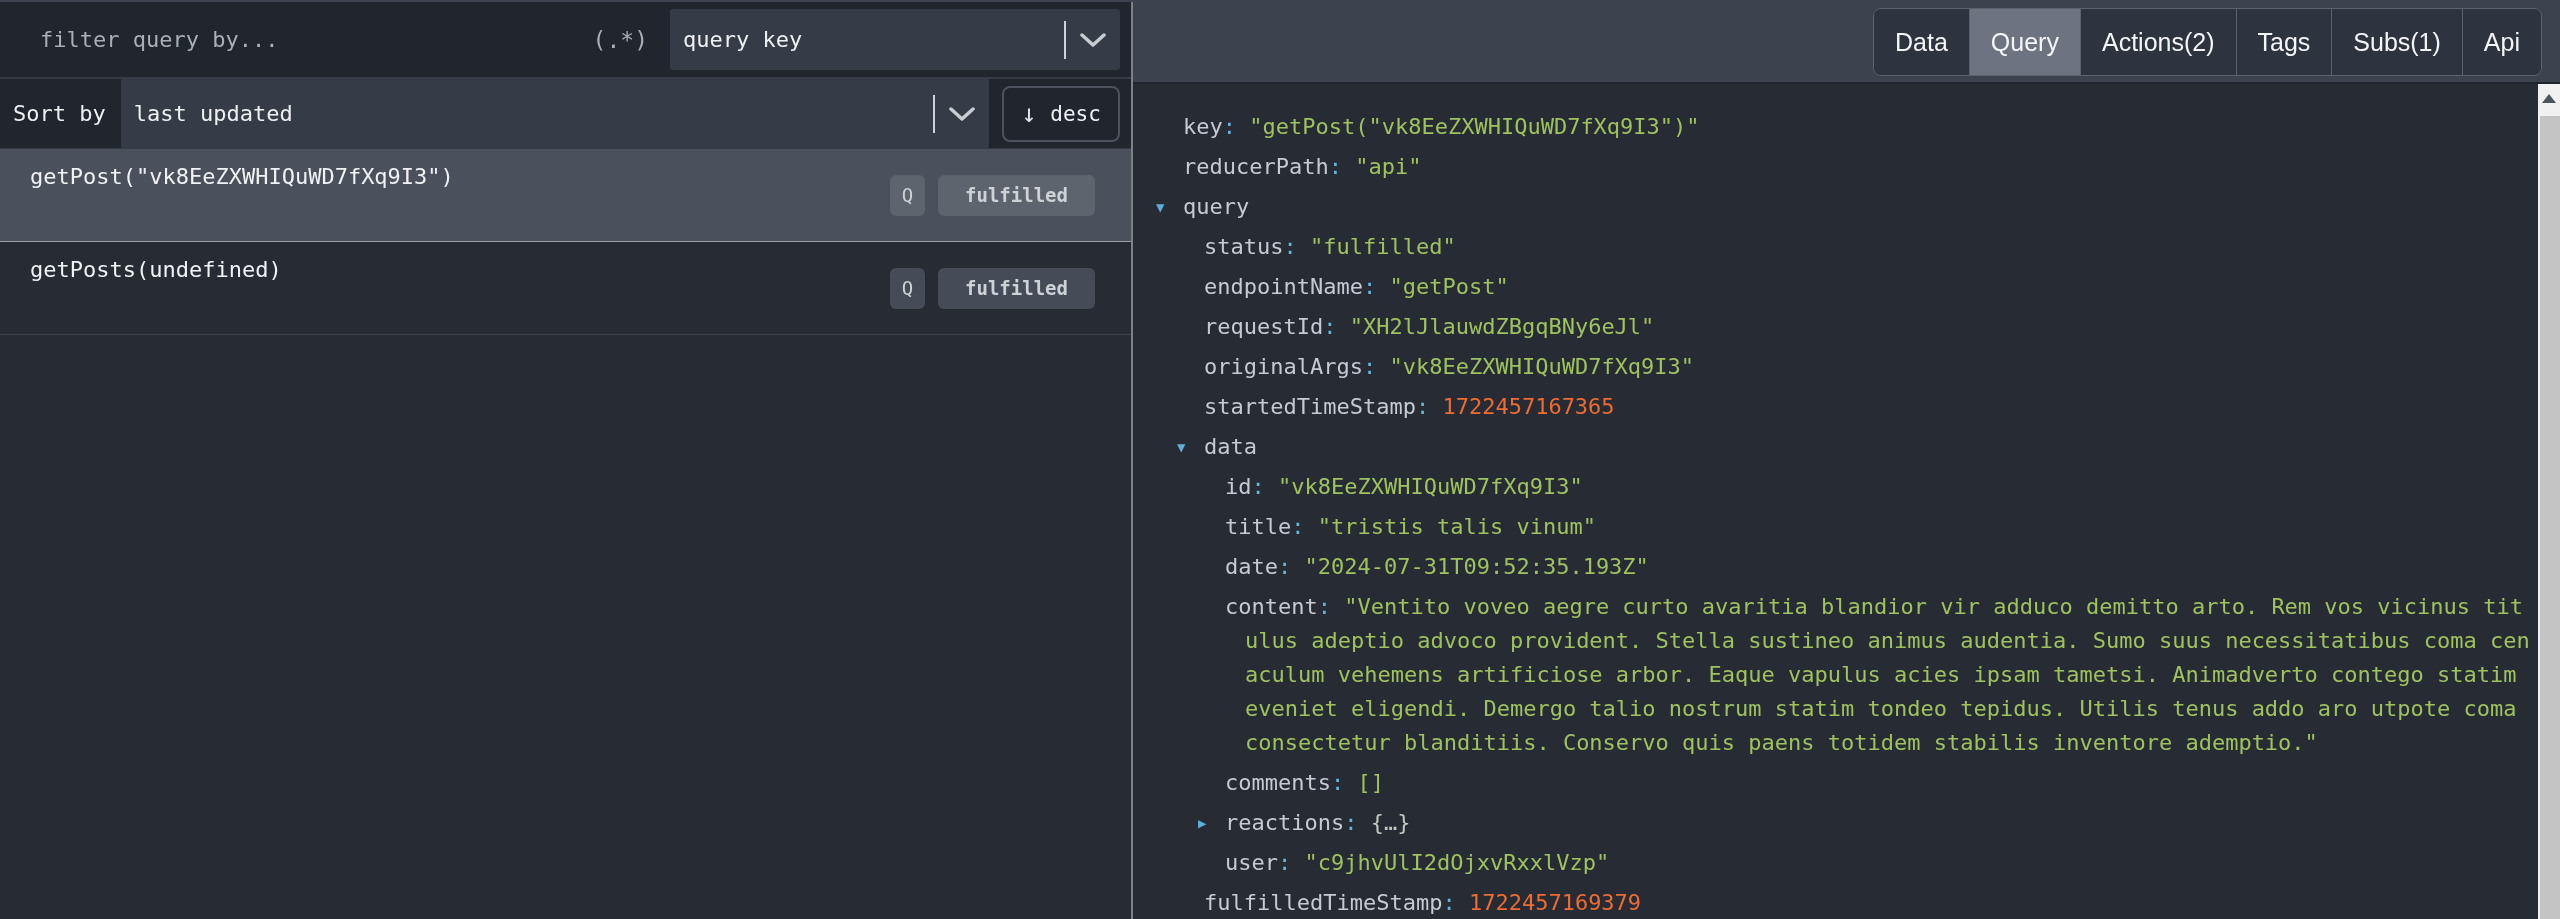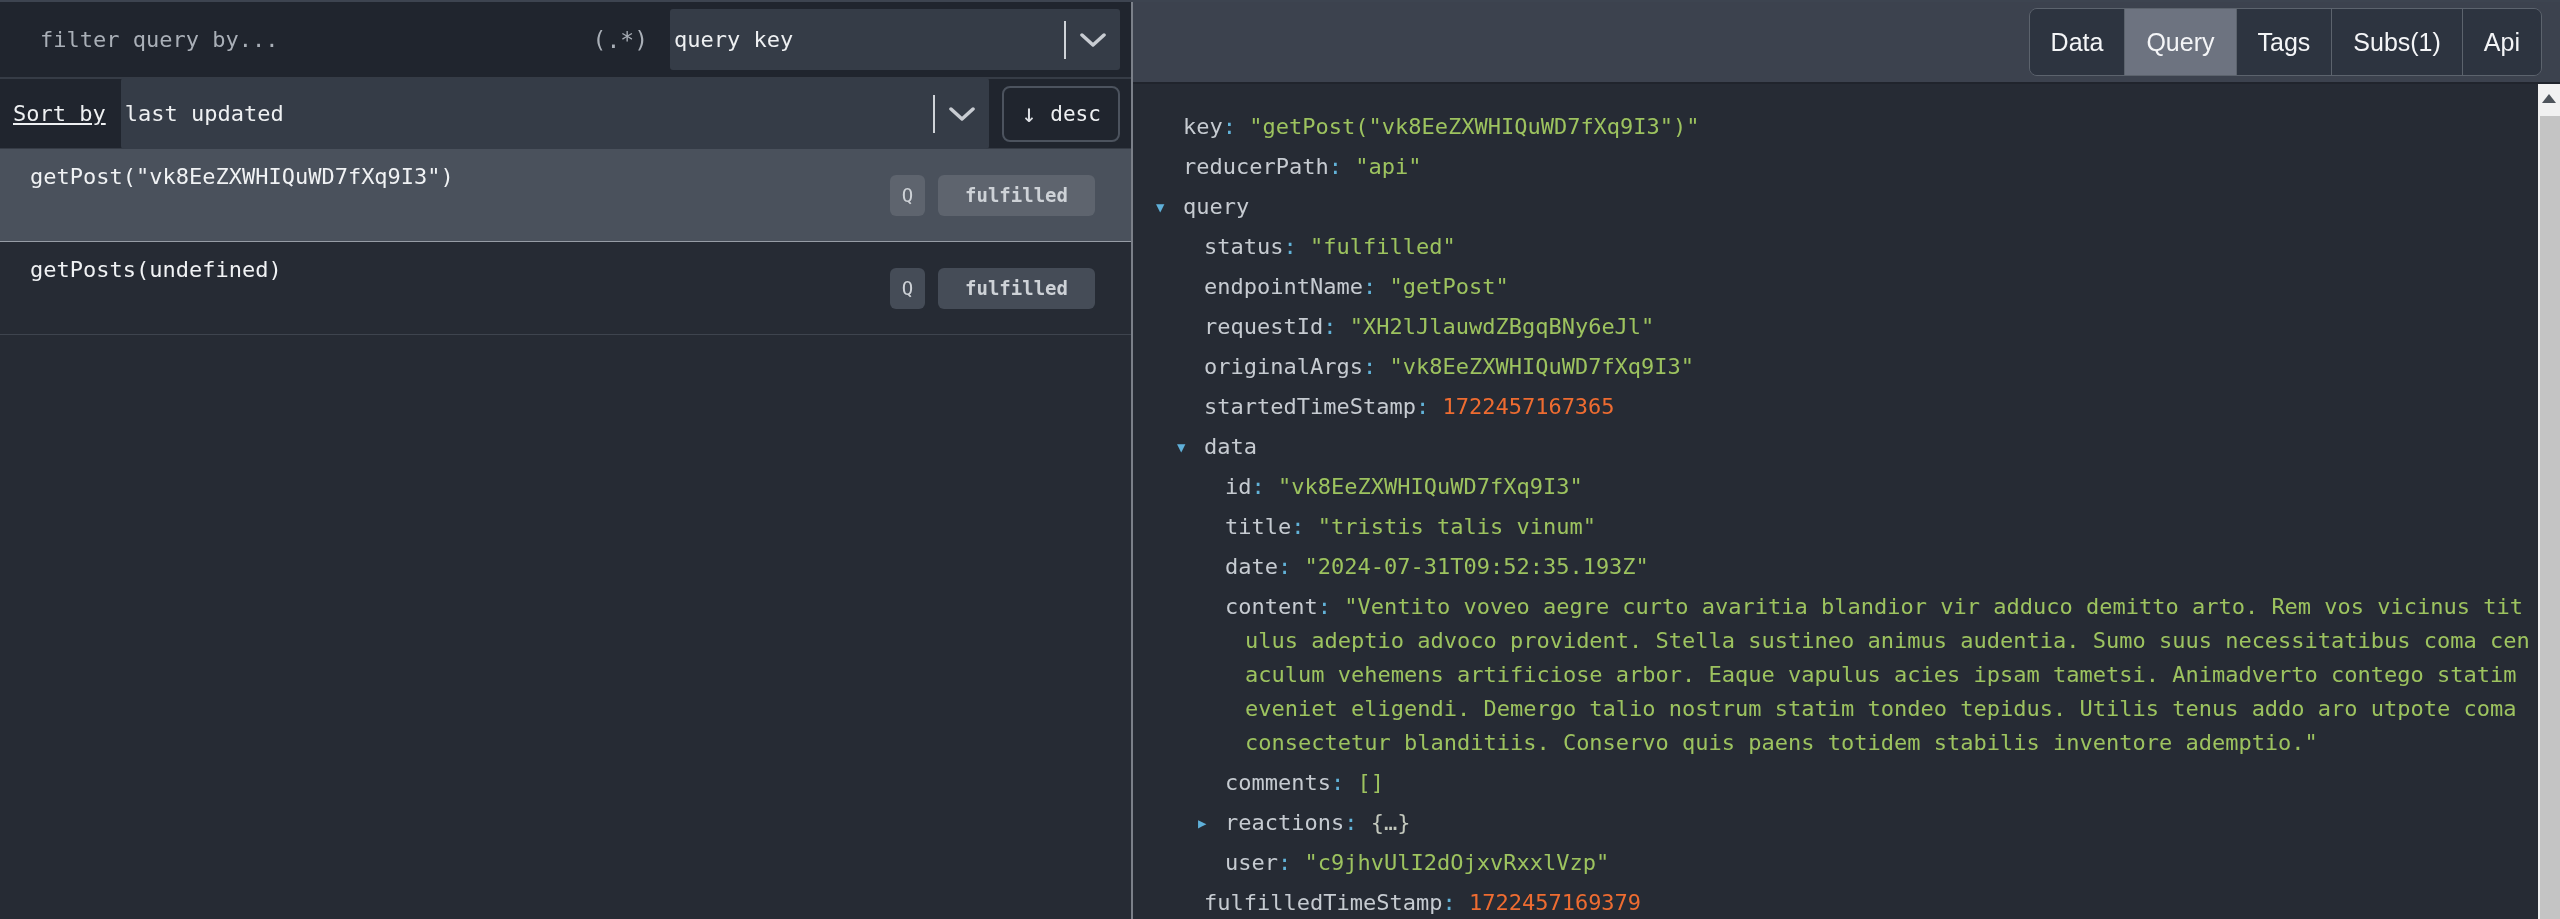--- a/index.html
+++ b/index.html
@@ -41,32 +41,32 @@
     margin:0 16px 0 8px; cursor:pointer;
     background:none; border:none; font-family:"DejaVu Sans Mono", monospace;
   }
   .select {
     background:#353c47; border-radius:3px;
     display:flex; align-items:center;
     color:#eef0f2; font-size:22px;
     cursor:pointer;
   }
   .filter-select { width:450px; height:61px; flex:none; }
-  .sel-text { flex:1; padding-left:4px; white-space:nowrap; overflow:hidden; }
+  .sel-text { flex:1; padding-left:13px; white-space:nowrap; overflow:hidden; }
   .sel-divider { width:2px; height:38px; background:#cfd3d8; flex:none; }
   .sel-chevron { width:54px; flex:none; display:flex; align-items:center; justify-content:center; }
 
   .sort-bar {
     height:70px; flex:none;
     background:#20252e;
     border-bottom:1px solid #363c46;
     display:flex; align-items:center;
     padding:0 11px 0 13px;
   }
-  .sort-label { color:#eef0f2; font-size:22px; margin-right:15px; white-space:nowrap;text-decoration:underline; }
+  .sort-label { color:#eef0f2; font-size:22px; margin-right:15px; white-space:nowrap; }
   .sort-select { flex:1; height:71px; }
   .desc-button {
     width:118px; height:56px; flex:none;
     margin-left:13px;
     border:2px solid #4c535e; border-radius:8px;
     background:transparent; color:#eef0f2;
     font:21px "DejaVu Sans Mono", monospace;
     display:flex; align-items:center; justify-content:center; gap:14px;
     cursor:pointer;
   }
@@ -219,20 +219,21 @@
           </div>
         </div>
       </div>
   </div>
 
   <div class="right-panel">
     <div class="right-header">
       <div class="tab-bar" id="tab-bar">
           <div class="tab">Data</div>
           <div class="tab active">Query</div>
+          <div class="tab">Actions(2)</div>
           <div class="tab">Tags</div>
           <div class="tab">Subs(1)</div>
           <div class="tab">Api</div>
         </div>
     </div>
 
     <div class="content">
       <ul id="json-tree">
           <li class="d1"><span class="tree-key">key</span><span class="colon">: </span><span class="v-string">"getPost("vk8EeZXWHIQuWD7fXq9I3")"</span></li>
           <li class="d1"><span class="tree-key">reducerPath</span><span class="colon">: </span><span class="v-string">"api"</span></li>

